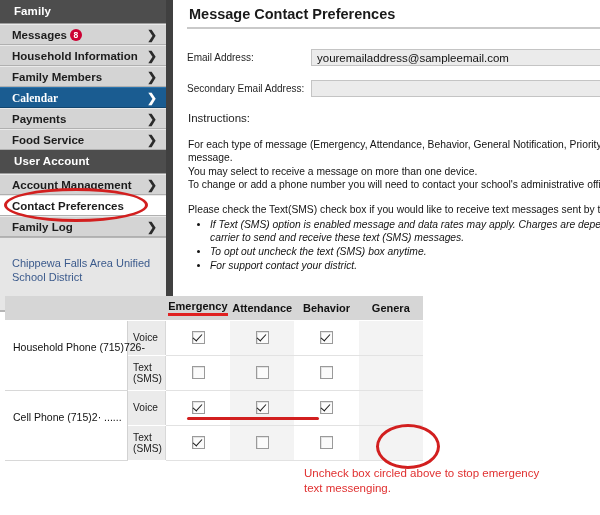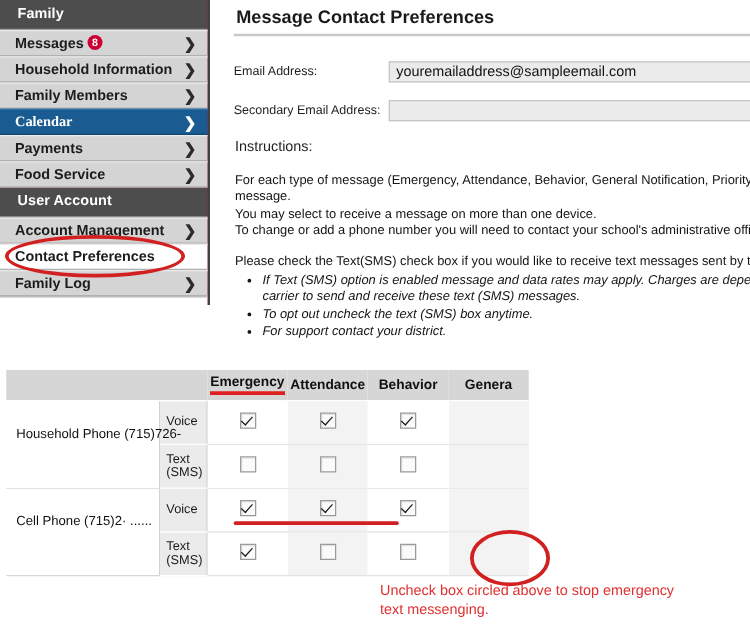--- a/index.html
+++ b/index.html
@@ -15,21 +15,21 @@
     font-family: "Liberation Sans", sans-serif;
     color: #1a1a1a;
   }
 
   
   #sidebar {
     position: absolute;
     left: 0;
     top: 0;
     width: 166px;
-    border-right: 2px solid #404040;
+    border-right: 7px solid #404040;
     background: #be185d;
   }
   .nav-section-header {
     background: #4d4d4d;
     color: #ffffff;
     font-size: 11.5px;
     font-weight: bold;
     padding: 5px 0 5px 14px;
     letter-spacing: 0.1px;
     border-bottom: 1px solid #9e9e9e;
@@ -364,20 +364,23 @@
 
   <div class="nav-item active-white">
     <span>Contact Preferences</span>
   </div>
 
   <div class="nav-item">
     <span>Family Log</span>
     <span class="nav-chevron">❯</span>
   </div>
 
+  <div id="district-box">
+    <div id="district-name">Chippewa Falls Area Unified School District</div>
+  </div>
   <div id="sidebar-foot"></div>
 </div>
 
 <div id="main">
 
   <div id="page-title">Message Contact Preferences</div>
   <div id="title-rule"></div>
 
   <div style="height:20px"></div>
 

